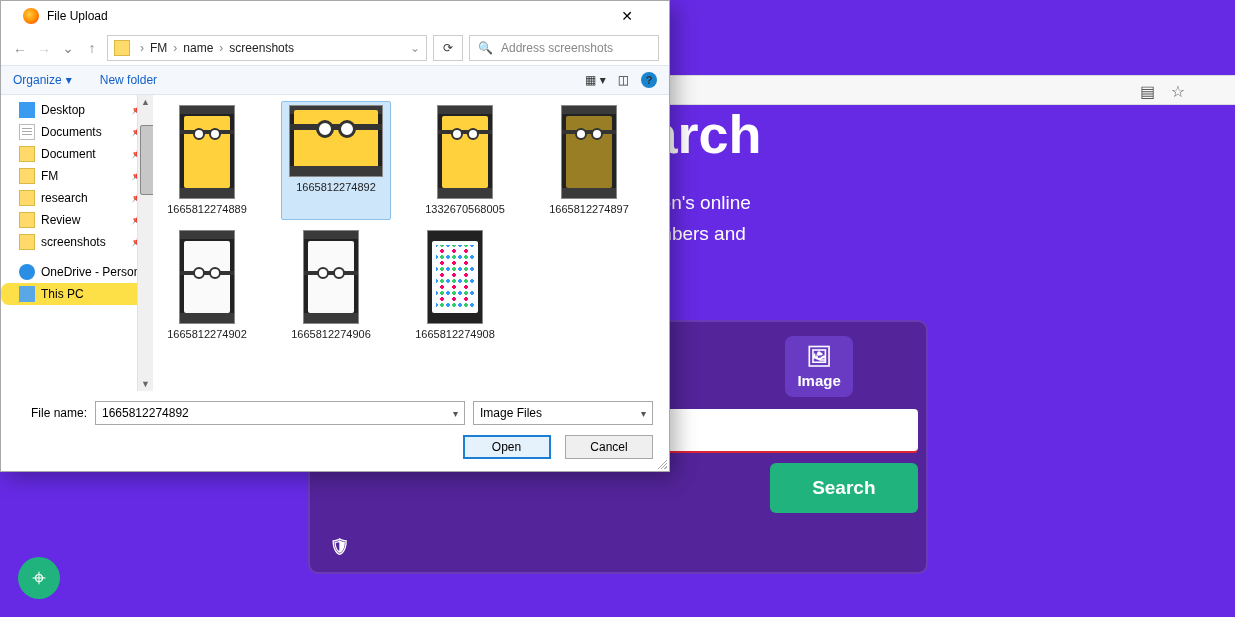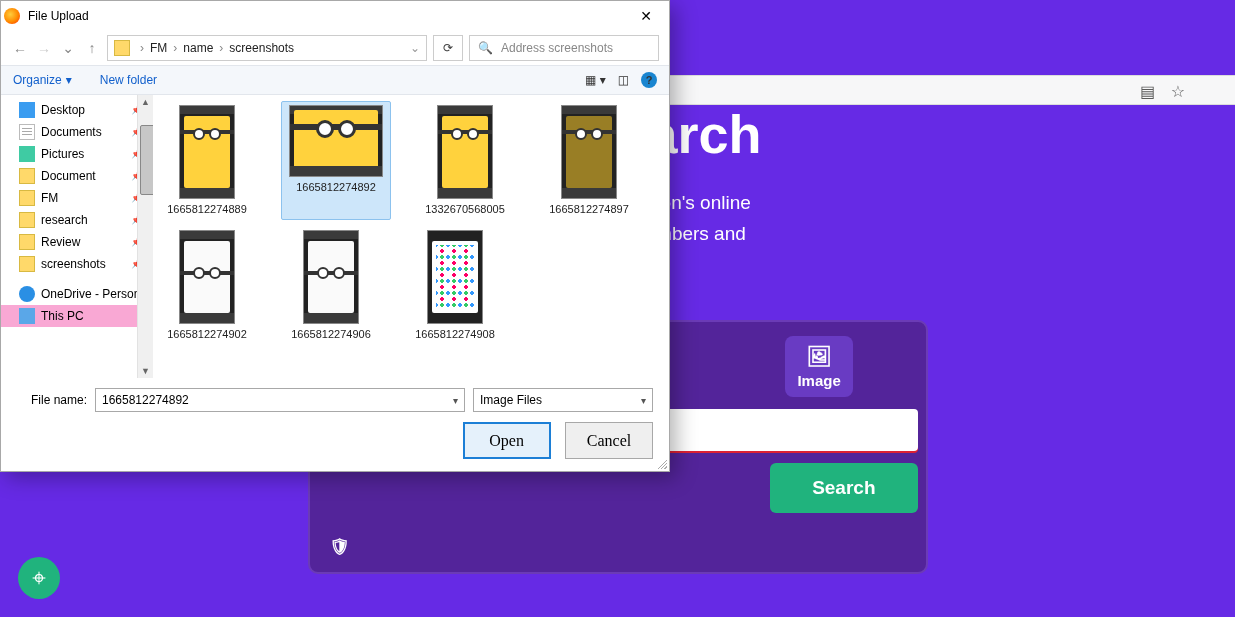--- a/index.html
+++ b/index.html
@@ -23,21 +23,21 @@
   .searchbox { background:#fff; height:42px; margin:8px; border-radius:4px; box-shadow:0 2px 0 #d23; }
   .btnrow { text-align:right; padding:4px 8px 14px 8px; }
   .searchbtn { background:#20b37d; color:#fff; border:none; padding:14px 42px; font-size:19px; font-weight:600; border-radius:6px; cursor:pointer; }
   .privacy { color:#fff; font-size:15px; padding:10px 20px 16px 20px; display:flex; align-items:center; gap:10px; font-weight:600;}
   .privacy .shield { font-size:16px; }
 
   .a11y { position:absolute; bottom:18px; left:18px; width:42px; height:42px; border-radius:50%; background:#20b37d; display:flex; align-items:center; justify-content:center; color:#fff; font-size:24px;}
 
   
   .dialog { position:absolute; top:0; left:0; width:670px; height:472px; background:#fff; border:1px solid #a8a8a8; box-shadow:6px 6px 20px rgba(0,0,0,.3); display:flex; flex-direction:column; }
-  .titlebar { height:30px; display:flex; align-items:center; padding:0 3px; font-size:12px; }
+  .titlebar { height:30px; display:flex; align-items:center; padding:0 22px; font-size:12px; }
   .titlebar .ff { width:16px;height:16px;margin-right:8px; display:inline-block; border-radius:50%; background:radial-gradient(circle at 40% 40%,#ffcd3c,#ff8a00 55%,#ff3d00 90%); position:relative;}
   .titlebar .close { margin-left:auto; width:40px; text-align:center; font-size:14px; cursor:pointer; }
 
   .navrow { height:34px; display:flex; align-items:center; gap:6px; padding:0 10px; font-size:12px; color:#555; }
   .navrow .arrow { width:18px; text-align:center; color:#888; cursor:pointer; font-size:14px;}
   .navrow .arrow.disabled { color:#ccc; }
   .pathbox { display:flex; align-items:center; gap:2px; border:1px solid #ccc; height:26px; flex:1; padding:0 6px; }
   .pathbox .foldericon { width:16px;height:16px;background:#ffd96a;border:1px solid #d8b942; margin-right:4px;}
   .pathbox .seg { color:#222; cursor:pointer; }
   .pathbox .sep { color:#888; padding:0 4px; }
@@ -51,21 +51,21 @@
   .toolbar .nf { color:#1260cc; margin-left:28px; cursor:pointer; }
   .toolbar .right { margin-left:auto; display:flex; align-items:center; gap:12px; }
   .toolbar .right span { cursor:pointer; color:#333; }
   .toolbar .help { width:16px;height:16px;border-radius:50%; background:#1985d0; color:#fff; font-size:11px; display:flex; align-items:center; justify-content:center; font-weight:bold;}
 
   .body { flex:1; display:flex; min-height:0; }
   .sidebar { width:152px; overflow:hidden auto; font-size:12px; padding:4px 0; position:relative;}
   .sidebar::-webkit-scrollbar{width:14px;}
   .sitem { display:flex; align-items:center; gap:6px; padding:3px 4px 3px 18px; cursor:pointer; white-space:nowrap;}
   .sitem .pin { margin-left:auto; color:#888; font-size:9px; padding-right:6px;}
-  .sitem.sel { background:#f9a8d4; }
+  .sitem.sel { background:#fde047;border-radius:8px; }
   .sicon { width:16px; height:16px; display:inline-block; }
   .sicon.folder { background:#ffd96a; border:1px solid #d8b942;}
   .sicon.desktop { background:#3a9cf0; }
   .sicon.downloads { background:#3a9cf0; }
   .sicon.docs { background:#fff; border:1px solid #bbb; position:relative;}
   .sicon.docs::after{content:"";position:absolute;left:2px;top:3px;right:2px;height:1px;background:#aaa;box-shadow:0 3px 0 #aaa,0 6px 0 #aaa;}
   .sicon.pics { background:#3fcba3; }
   .sicon.onedrive { background:#2a8fe4; border-radius:50%; }
   .sicon.pc { background:#5aa7e8; }
   .sidebar .sep { height:8px; }
@@ -101,21 +101,21 @@
   .thumb.social::before{content:"";position:absolute;top:10px;left:6px;width:10px;height:10px;border-radius:50%;background:#ddd;}
   .fname { font-size:11px; color:#222; word-break:break-all; line-height:1.2;}
 
   .footer { padding:10px 16px 12px 16px; background:#fff; }
   .fnrow { display:flex; align-items:center; gap:8px; font-size:12px; margin-bottom:10px;}
   .fnrow label { width:70px; text-align:right; }
   .fnrow .combobox { border:1px solid #a8a8a8; height:24px; flex:1; display:flex; align-items:center; padding:0 6px; background:#fff;}
   .fnrow .combobox .dd { margin-left:auto; color:#555; font-size:10px; }
   .fnrow .typebox { width:180px; flex:none; }
   .btns { text-align:right; }
-  .btns button { height:37px; width:88px; font-size:16px; border:1px solid #a8a8a8; background:#efefef; cursor:pointer; margin-left:10px;font-family:Liberation Serif, serif;}
+  .btns button { height:24px; width:88px; font-size:12px; border:1px solid #a8a8a8; background:#efefef; cursor:pointer; margin-left:10px;}
   .btns .open { border:2px solid #1c7fd6; background:#e5f1fb; }
   .resize { position:absolute; right:2px; bottom:2px; width:12px; height:12px; background:
      linear-gradient(135deg,transparent 60%,#aaa 60%,#aaa 66%,transparent 66%,transparent 73%,#aaa 73%,#aaa 79%,transparent 79%,transparent 86%,#aaa 86%,#aaa 92%,transparent 92%);}
 </style>
 </head>
 <body>
 
 <div class="page">
   <div class="browser-bar">
     <span class="reader">▤</span>
@@ -207,25 +207,20 @@
           <span class="sicon desktop"></span>
           <span>Desktop</span>
           <span class="pin">📌</span>
         </div>
         <div class="sitem">
           <span class="sicon docs"></span>
           <span>Documents</span>
           <span class="pin">📌</span>
         </div>
         <div class="sitem">
-          <span class="sicon pics"></span>
-          <span>Pictures</span>
-          <span class="pin">📌</span>
-        </div>
-        <div class="sitem">
           <span class="sicon folder"></span>
           <span>Document</span>
           <span class="pin">📌</span>
         </div>
         <div class="sitem">
           <span class="sicon folder"></span>
           <span>FM</span>
           <span class="pin">📌</span>
         </div>
         <div class="sitem">

